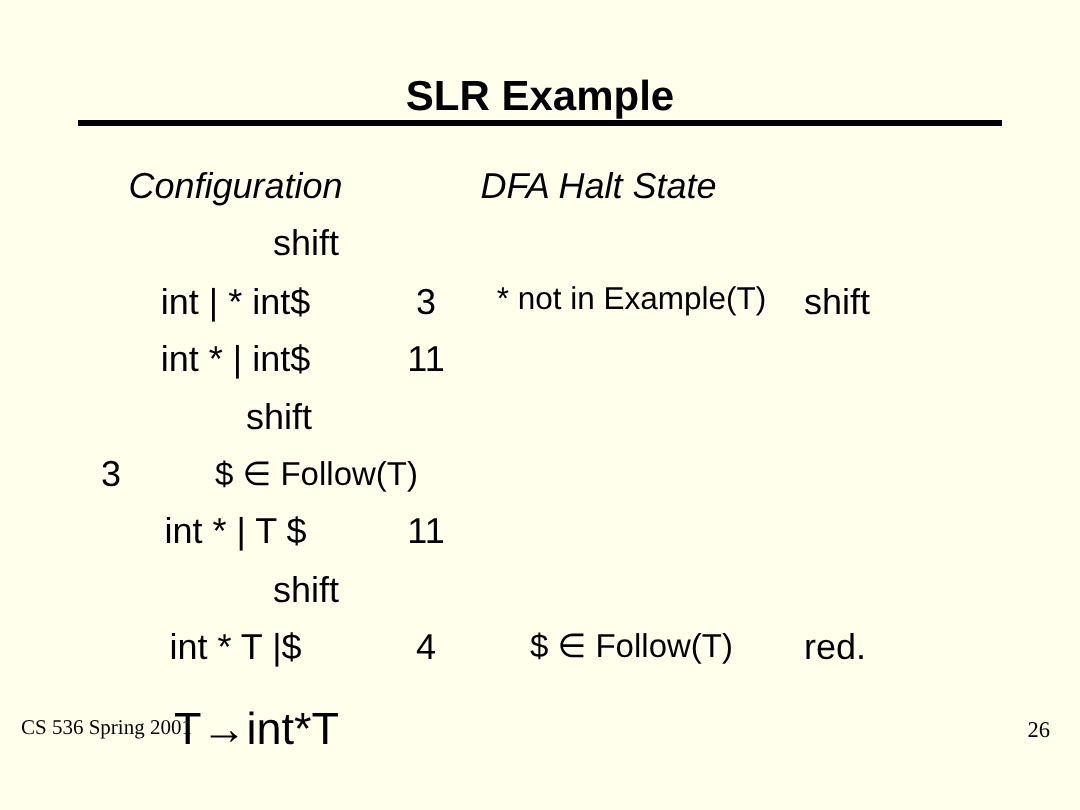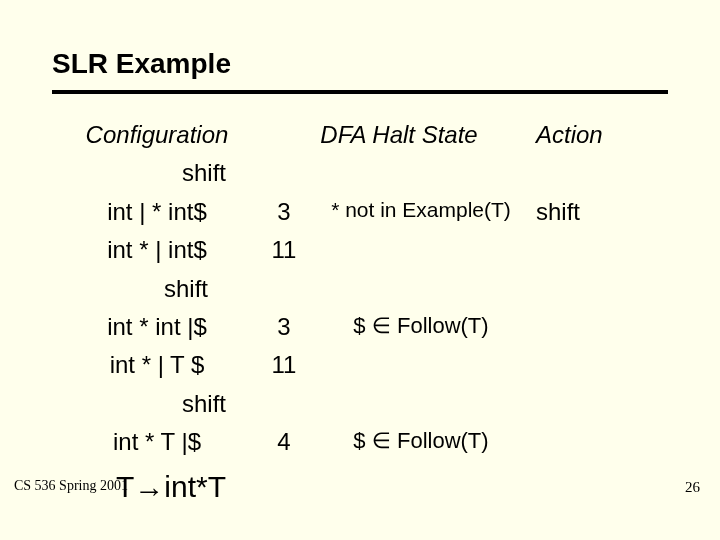--- a/index.html
+++ b/index.html
@@ -15,22 +15,23 @@
   .slide {
     position: relative;
     width: 720px;
     height: 540px;
     box-sizing: border-box;
     padding: 48px 52px 0 52px;
   }
   .title {
     font-size: 28px;
     font-weight: bold;
-    margin-bottom: 10px;
+    margin-bottom: 0;
     font-style: normal;
+    text-align: center;
   }
   .rule {
     border: none;
     border-top: 4px solid #000;
     margin: 0 0 22px 0;
   }
   .content {
     font-size: 24px;
     line-height: 1.6;
     text-align: center;
@@ -73,21 +74,20 @@
 
 <div class="slide">
   <div class="title">SLR Example</div>
   <hr class="rule">
 
   <div class="content">
 
     <div class="row">
       <span class="col-conf italic">Configuration</span>
       <span class="italic" style="display:inline-block;width:274px">DFA Halt State</span>
-      <span class="col-action italic">Action</span>
     </div>
 
 
     <div class="row">
       <span class="indent"></span>
       <span>shift</span>
     </div>
 
     <div class="row">
       <span class="col-conf">int | * int$</span>
@@ -102,41 +102,41 @@
       <span class="col-note"></span>
       <span class="col-action"></span>
     </div>
 
     <div class="row">
       <span class="small-indent"></span>
       <span>shift</span>
     </div>
 
     <div class="row">
-      <span class="col-conf">int * int |$</span>
       <span class="col-state">3</span>
       <span class="col-note">$ ∈ Follow(T)</span>
     </div>
 
     <div class="row">
       <span class="col-conf">int * | T $</span>
       <span class="col-state">11</span>
       <span class="col-note"></span>
       <span class="col-action"></span>
     </div>
 
     <div class="row">
       <span class="indent"></span>
       <span>shift</span>
     </div>
 
     <div class="row">
       <span class="col-conf">int * T |$</span>
       <span class="col-state">4</span>
       <span class="col-note">$ ∈ Follow(T)</span>
+      <span class="col-action">red.</span>
     </div>
 
   </div>
 
   <div class="last-prod">T→int*T</div>
 
   <div class="footer-left">CS 536  Spring 2001</div>
   <div class="footer-right">26</div>
 </div>
 

